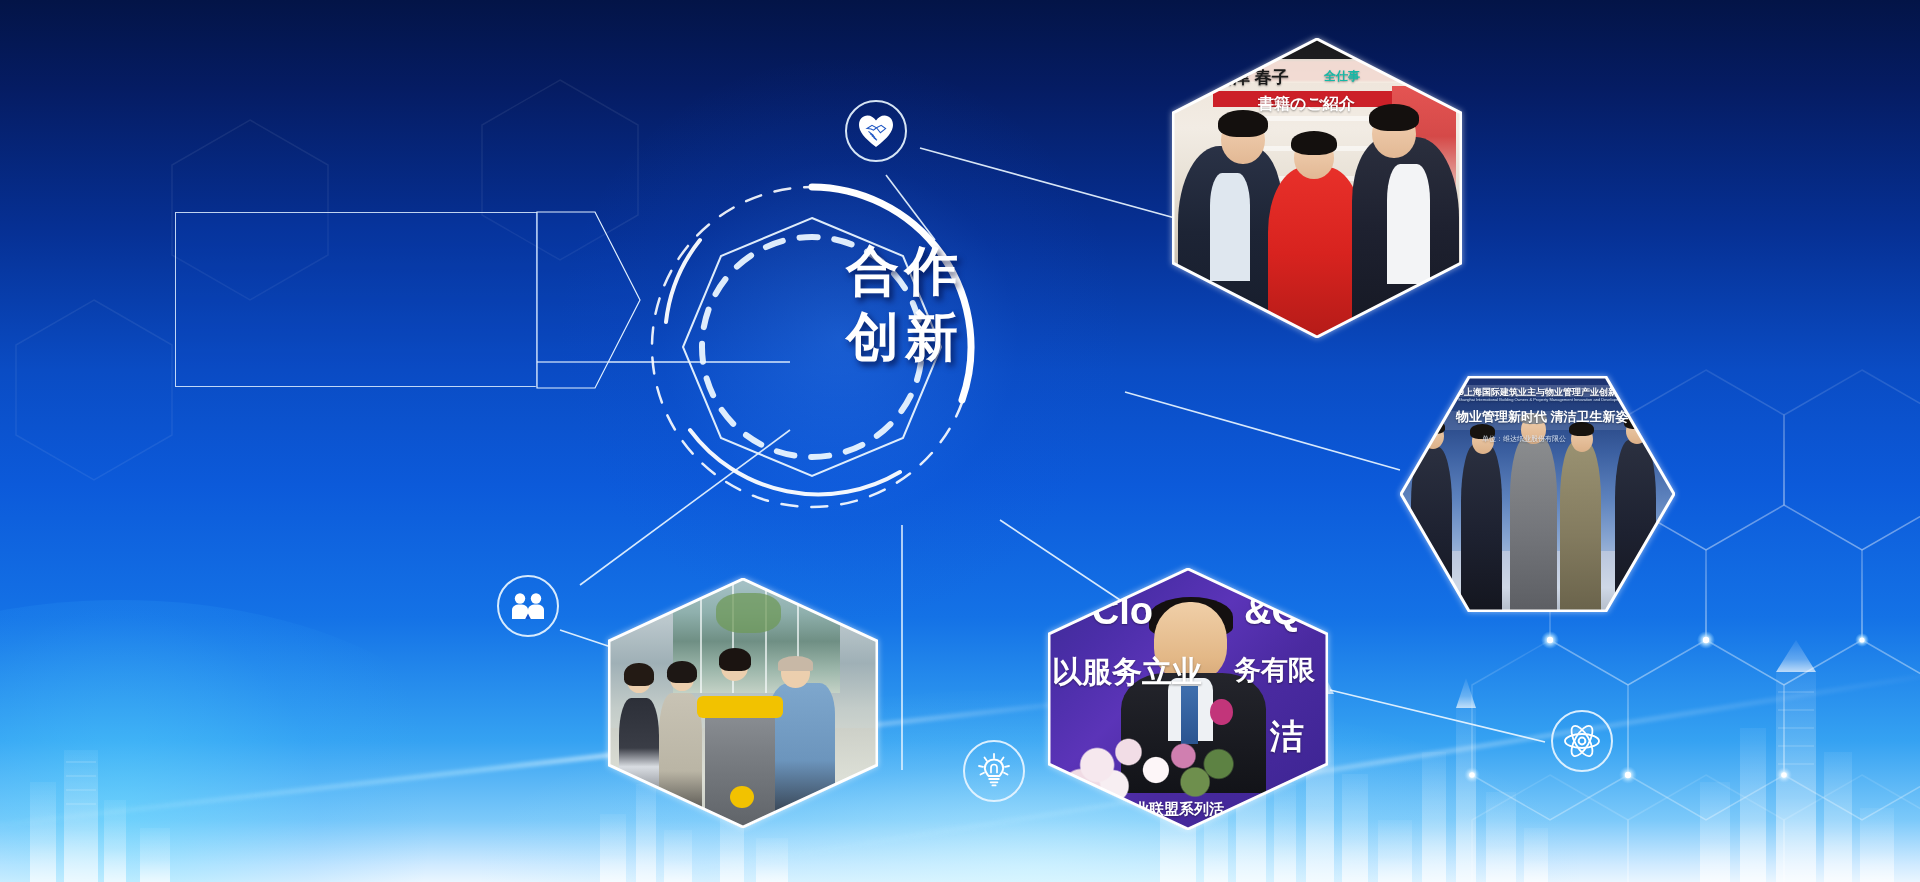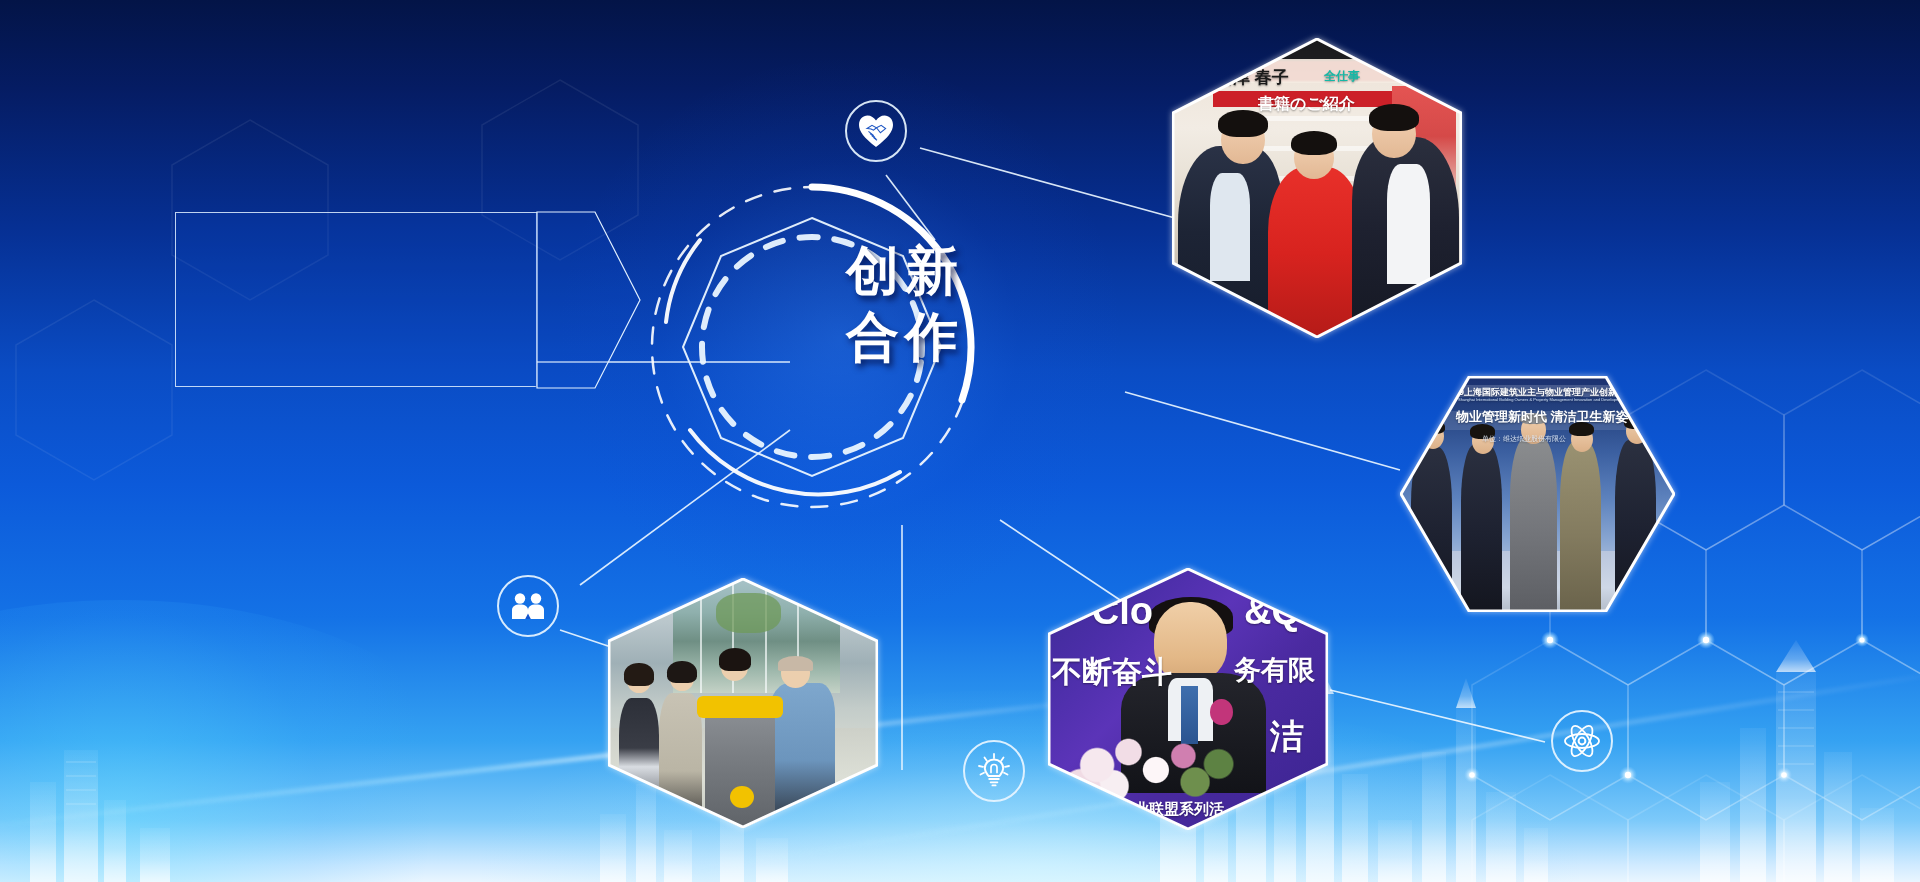--- a/index.html
+++ b/index.html
@@ -310,22 +310,22 @@
     <circle cx="812" cy="347" r="110" fill="none" stroke="#eaf6ff" stroke-opacity="0.95" stroke-width="6" stroke-dasharray="18 17" stroke-linecap="round" transform="rotate(8 812 347)"></circle>
   </svg>
 
   <div class="msg-box"></div>
   <svg class="layer" viewBox="0 0 1920 882" style="z-index:3;">
     <path d="M 537 212 L 595 212 L 640 300 L 595 388 L 537 388 Z" fill="rgba(10,70,200,0.18)" stroke="#e1f0ff" stroke-width="1.2"></path>
     <line x1="536" y1="213" x2="536" y2="387" stroke="rgba(10,70,200,0.22)" stroke-width="2"></line>
   </svg>
 
   <div class="hub-label">
+    <div>合作</div>
     <div>创新</div>
-    <div>合作</div>
   </div>
 
   <div class="badge" style="left:845px; top:100px; width:62px; height:62px;">
     <span>
       <svg width="36" height="34" viewBox="0 0 36 34">
         <path d="M18 33 C 6 24 1 17 1 11 C 1 5 5 1.5 9.5 1.5 C 13 1.5 16 3.5 18 6.5 C 20 3.5 23 1.5 26.5 1.5 C 31 1.5 35 5 35 11 C 35 17 30 24 18 33 Z" fill="#ffffff"></path>
         <g fill="#1a52c0">
           <path d="M8.5 13.5 L13.5 10 L18 12.5 L22.5 10 L27.5 13.5 L27.5 17 L22 20.5 L18 18.5 L13.5 20.5 L8.5 17 Z" opacity="0.0"></path>
         </g>
         <g stroke="#1f57c4" stroke-width="1.1" fill="#ffffff">
@@ -495,21 +495,21 @@
         <div class="dhair"></div>
         <div class="dhead"></div>
         <div class="dsuit"></div>
         <div class="dshirt"></div>
         <div class="dtie"></div>
         <div style="position:absolute;left:58%;top:50%;width:8%;height:10%;background:#c2357a;border-radius:50%;"></div>
         <div class="flowers"></div>
       </div>
       <div class="photo-overlay-text" style="left:10px; top:22px; font-size:38px; color:#ffffff;">e-Clo</div>
       <div class="photo-overlay-text" style="left:196px; top:22px; font-size:38px; color:#ffffff;">&amp;Q2</div>
-      <div class="photo-overlay-text" style="left:4px; top:84px; font-size:30px; color:#ffffff;">不断奋斗</div>
+      <div class="photo-overlay-text" style="left:4px; top:84px; font-size:30px; color:#ffffff;">以服务立业</div>
       <div class="photo-overlay-text" style="left:186px; top:84px; font-size:27px; color:#ffffff;">务有限</div>
       <div class="photo-overlay-text" style="left:222px; top:146px; font-size:34px; color:#ffffff;">洁</div>
       <div class="photo-overlay-text" style="left:56px; top:232px; font-size:15px; color:#ffffff;">服务业联盟系列活</div>
     </div>
     <svg class="hexborder" viewBox="0 0 280 262">
       <polygon points="140,1 279,66 279,196 140,261 1,196 1,66" fill="none" stroke="#ffffff" stroke-width="3"></polygon>
     </svg>
   </div>
 
   <svg class="skyline" viewBox="0 0 1920 250" preserveAspectRatio="none">

